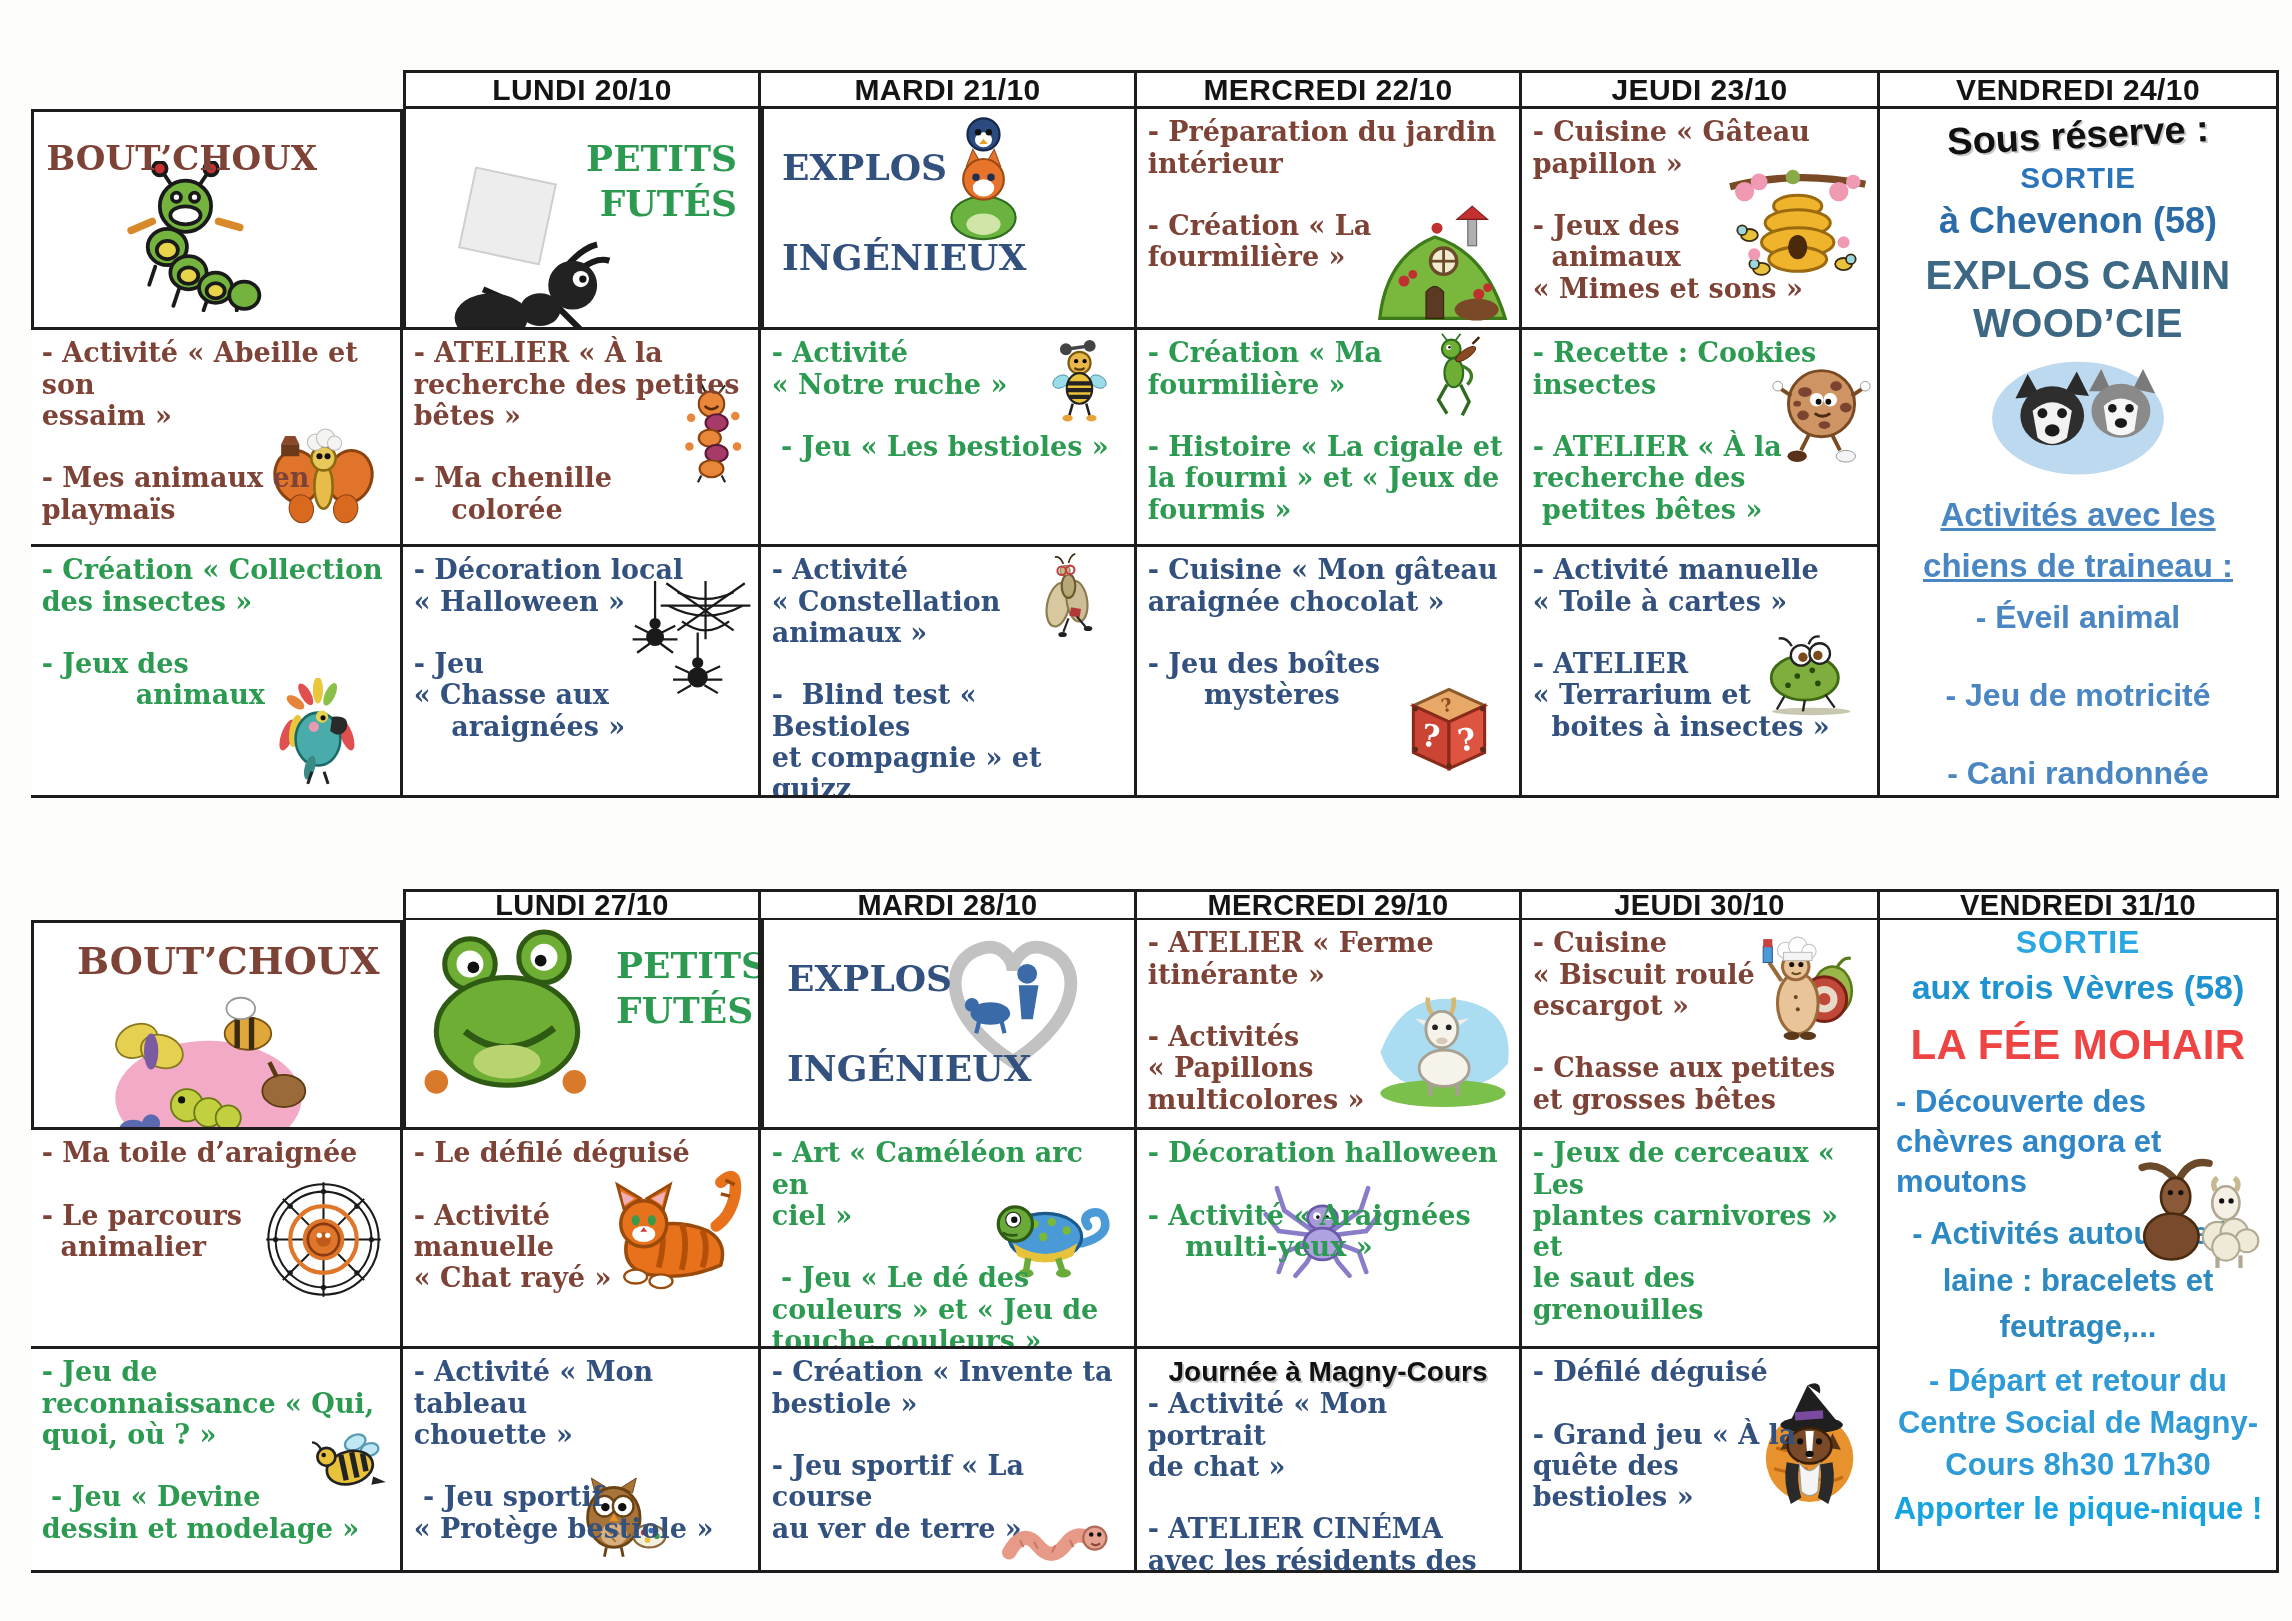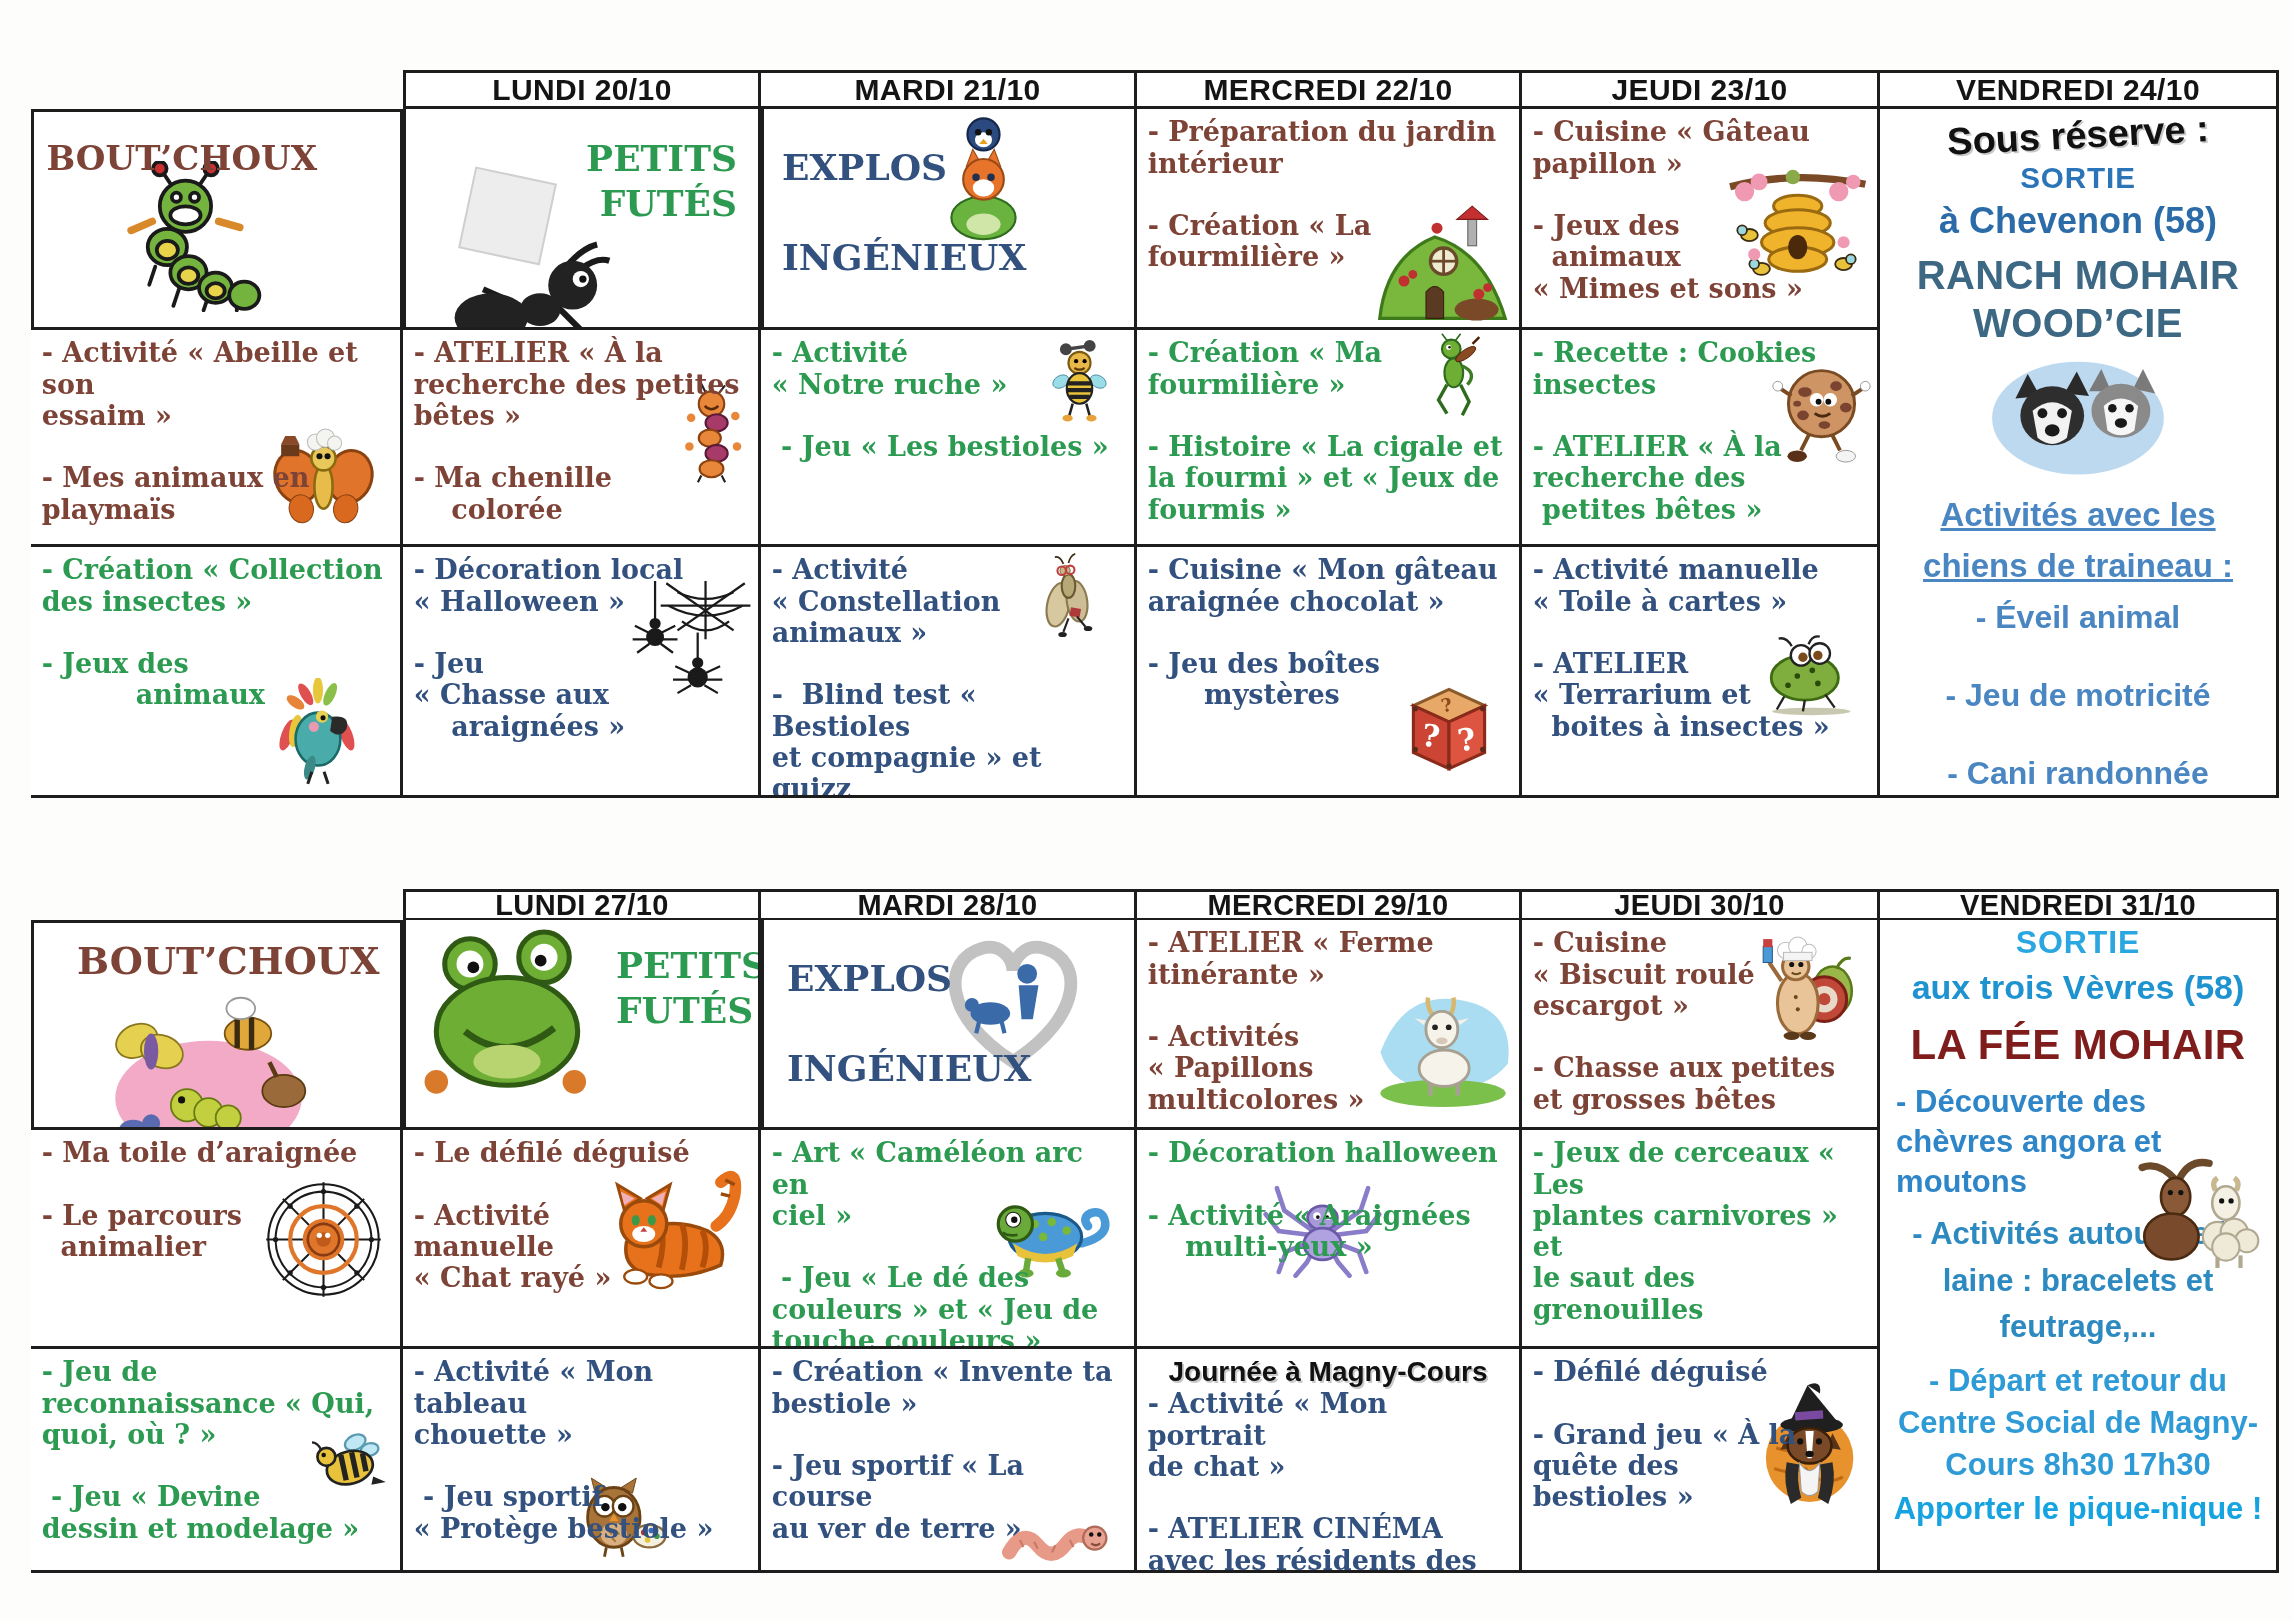--- a/index.html
+++ b/index.html
@@ -30,21 +30,21 @@
   .fri{display:flex;flex-direction:column;align-items:center;text-align:center;font-family:"Liberation Sans",sans-serif;padding-top:3.6px;}
   .f-note{font-size:38px;font-weight:800;color:#111;transform:rotate(-3deg);text-shadow:1.8px 1.8px 0 #c9c9c9;margin-top:1.8px;}
   .f-sortie1{font-size:29.6px;font-weight:800;color:#2b74b8;letter-spacing:0.9px;margin-top:3.6px;}
   .f-place1{font-size:36px;font-weight:800;color:#2b6ba8;margin-top:5.4px;}
   .f-title1{font-size:40px;font-weight:900;color:#3d6884;line-height:1.2;margin-top:9px;letter-spacing:0.4px;}
   .f-sub1{font-size:33px;font-weight:700;color:#4a86c2;text-decoration:underline;line-height:1.55;margin-top:3.6px;}
   .f-items1{font-size:32px;font-weight:700;color:#4a86c2;line-height:1.22;margin-top:7.2px;}
   
   .f-sortie2{font-size:32px;font-weight:800;color:#2aa7e0;letter-spacing:0.9px;}
   .f-place2{font-size:34px;font-weight:800;color:#1f93d0;margin-top:7.2px;}
-  .f-title2{font-size:42px;font-weight:900;color:#7f1d1d;margin-top:14.3px;letter-spacing:0.4px;}
+  .f-title2{font-size:42px;font-weight:900;color:#ef4444;margin-top:14.3px;letter-spacing:0.4px;}
   .f-line1{font-size:31px;font-weight:700;color:#2e86c8;line-height:1.3;margin-top:12.5px;align-self:flex-start;text-align:left;padding-left:5.4px;}
   .f-line2{font-size:31px;font-weight:700;color:#2d8ac0;line-height:1.5;margin-top:9px;}
   .f-line3{font-size:31px;font-weight:700;color:#2e9ad6;line-height:1.35;margin-top:9px;}
   .f-foot2{font-size:31px;font-weight:800;color:#17a3e0;margin-top:5.4px;}
   .jcell-hdr{font-family:"Liberation Sans",sans-serif;font-weight:800;font-size:28px;color:#111;text-align:center;text-shadow:1.8px 1.8px 0 #c9c9c9;margin-bottom:0;}
 </style>
 </head>
 <body>
 
 <div class="tbl" id="week1">
@@ -236,21 +236,21 @@
           <line x1="38" y1="110" x2="34" y2="118" stroke="#222" stroke-width="2.5"></line>
           <line x1="62" y1="110" x2="66" y2="118" stroke="#222" stroke-width="2.5"></line>
         </svg>
       </span>
   </div>
 
   <div class="cell fri" style="grid-area:2/6/5/7;">
     <div class="f-note">Sous réserve :</div>
     <div class="f-sortie1">SORTIE</div>
     <div class="f-place1">à Chevenon (58)</div>
-    <div class="f-title1 pre">RANCH MOHAIR
+    <div class="f-title1 pre">EXPLOS CANIN
 WOOD’CIE</div>
     <span style="width:184px;display:block;" class="ic-inline"><svg viewBox="0 0 150 110">
           <ellipse cx="75" cy="58" rx="70" ry="46" fill="#bcd9ef"></ellipse>
           <polygon points="34,22 44,40 24,42" fill="#2a2a2a"></polygon>
           <polygon points="74,20 64,38 84,40" fill="#2a2a2a"></polygon>
           <ellipse cx="54" cy="56" rx="26" ry="24" fill="#2e2e2e"></ellipse>
           <path d="M38 52 Q54 38 70 52 L66 74 Q54 84 42 74 Z" fill="#f2f2f2"></path>
           <circle cx="46" cy="54" r="4" fill="#1a1a1a"></circle>
           <circle cx="62" cy="54" r="4" fill="#1a1a1a"></circle>
           <ellipse cx="54" cy="68" rx="6" ry="5" fill="#1a1a1a"></ellipse>

